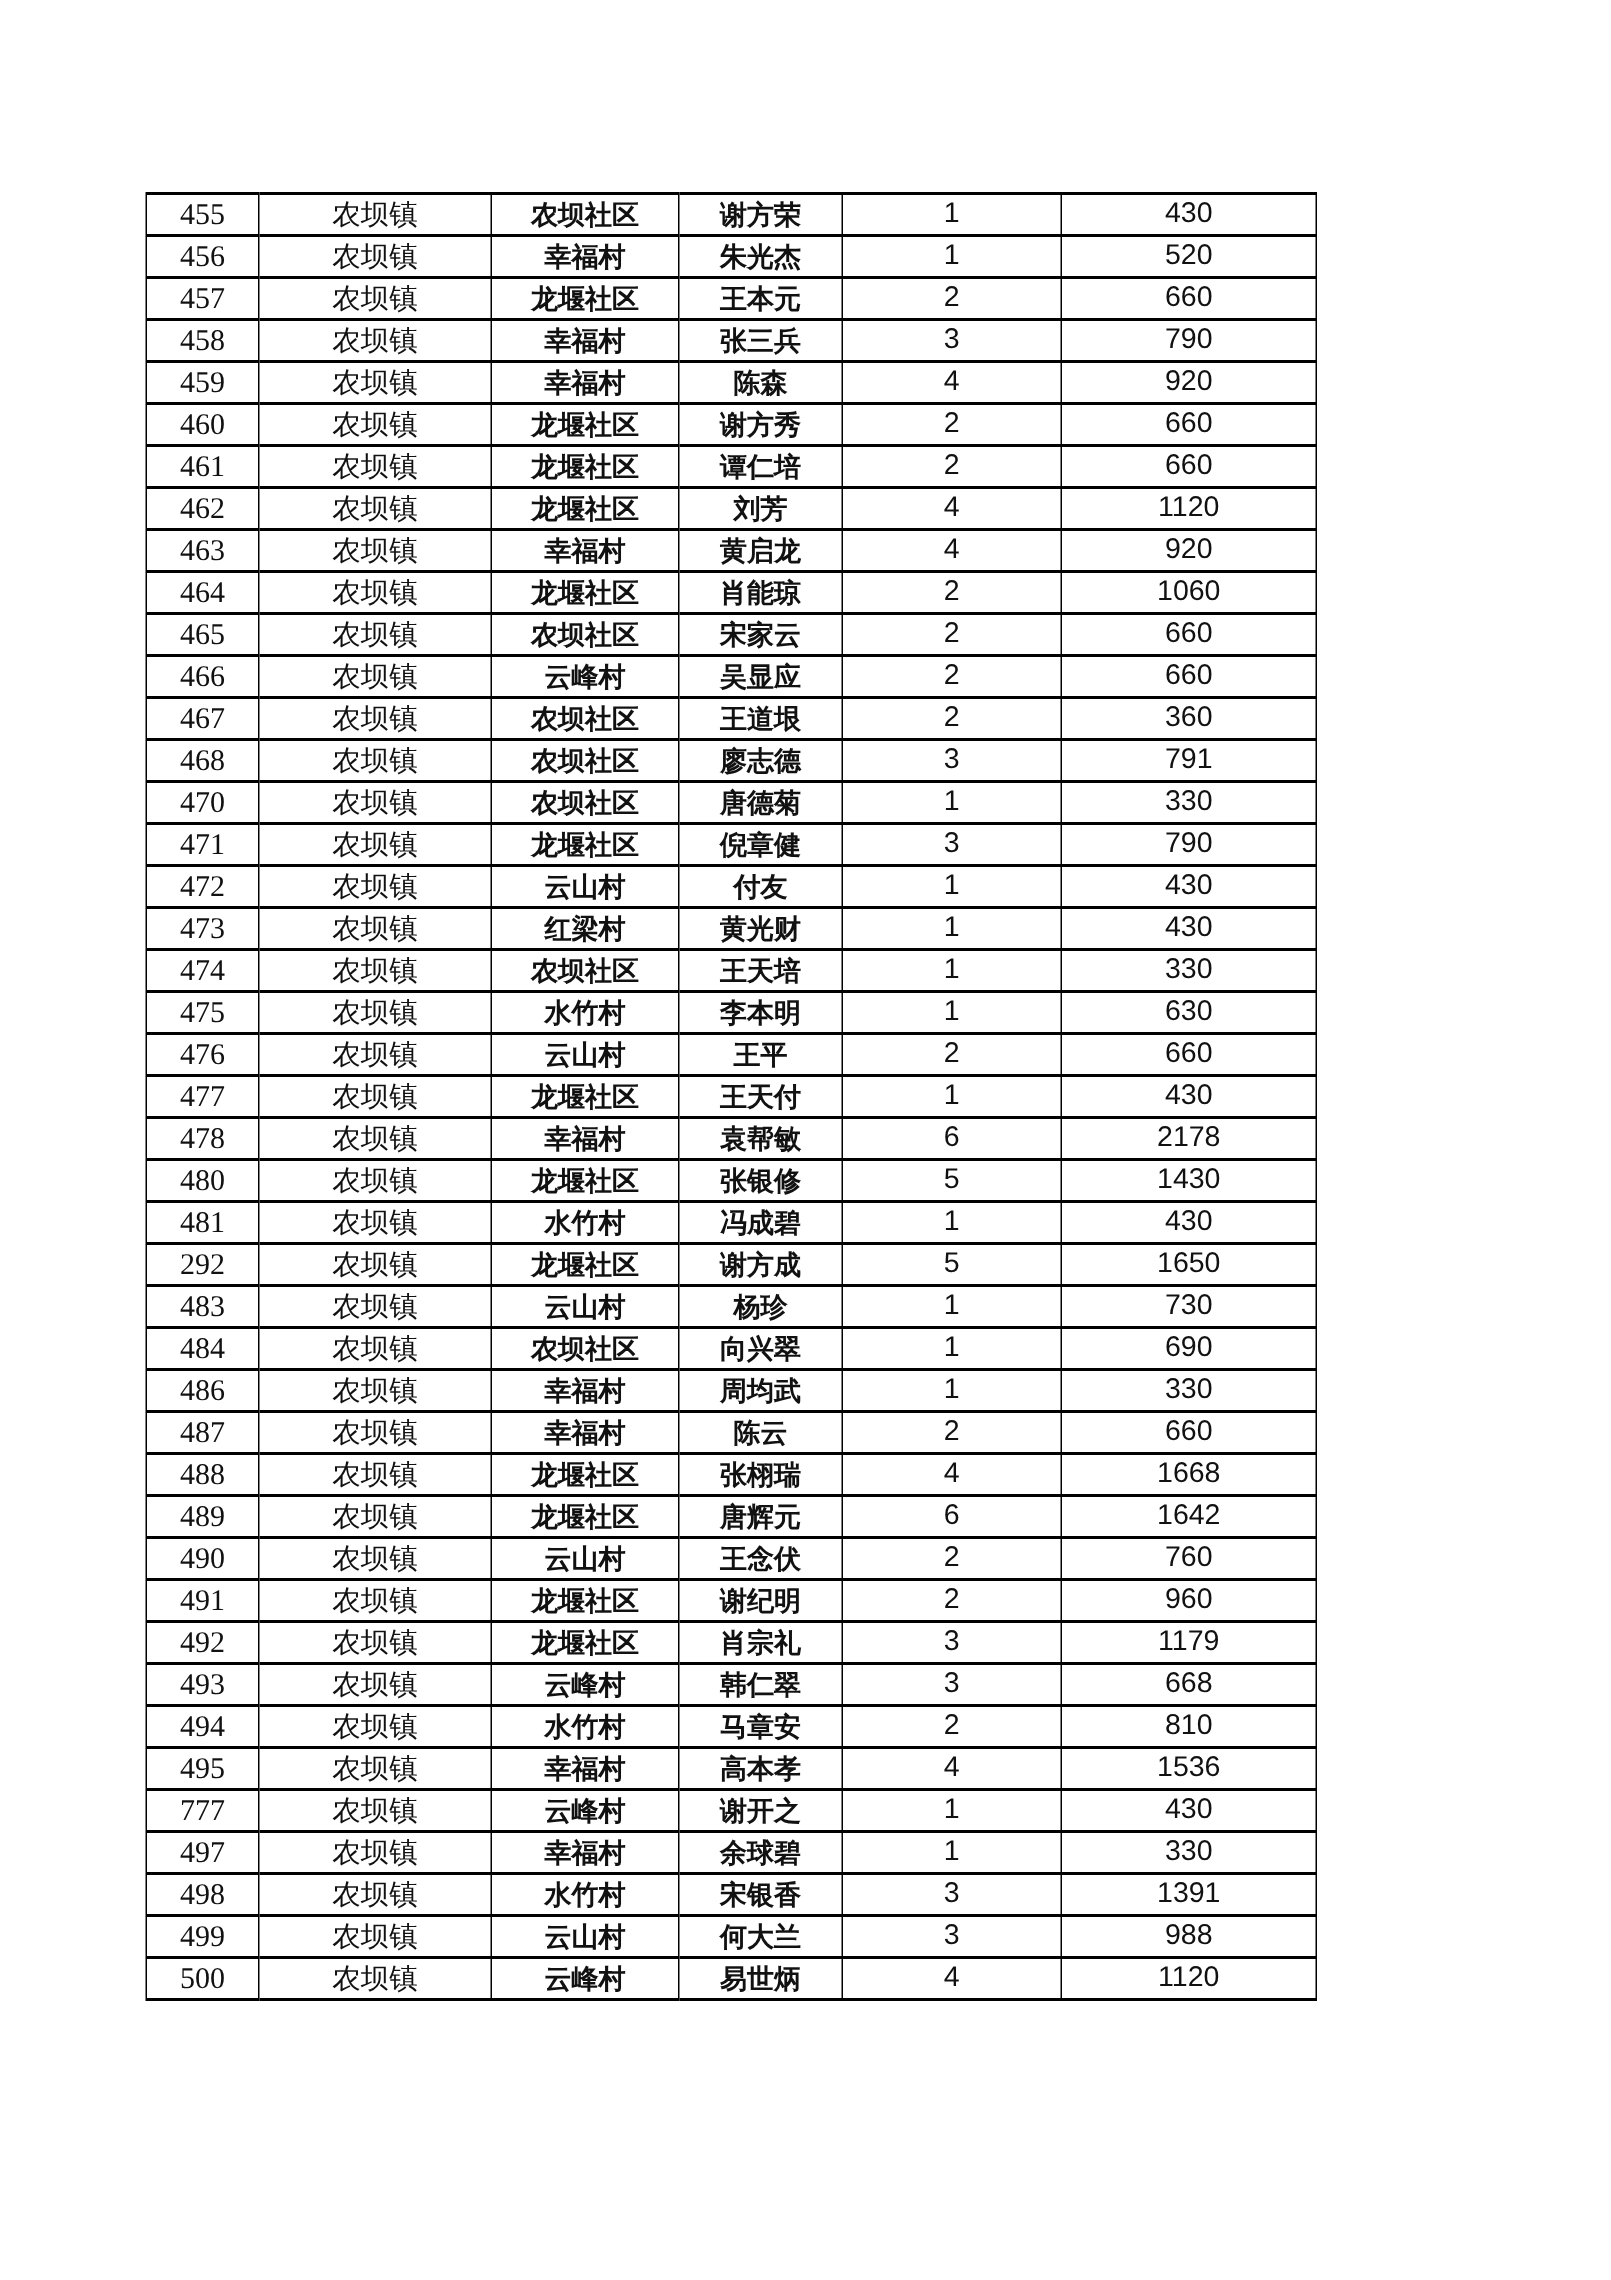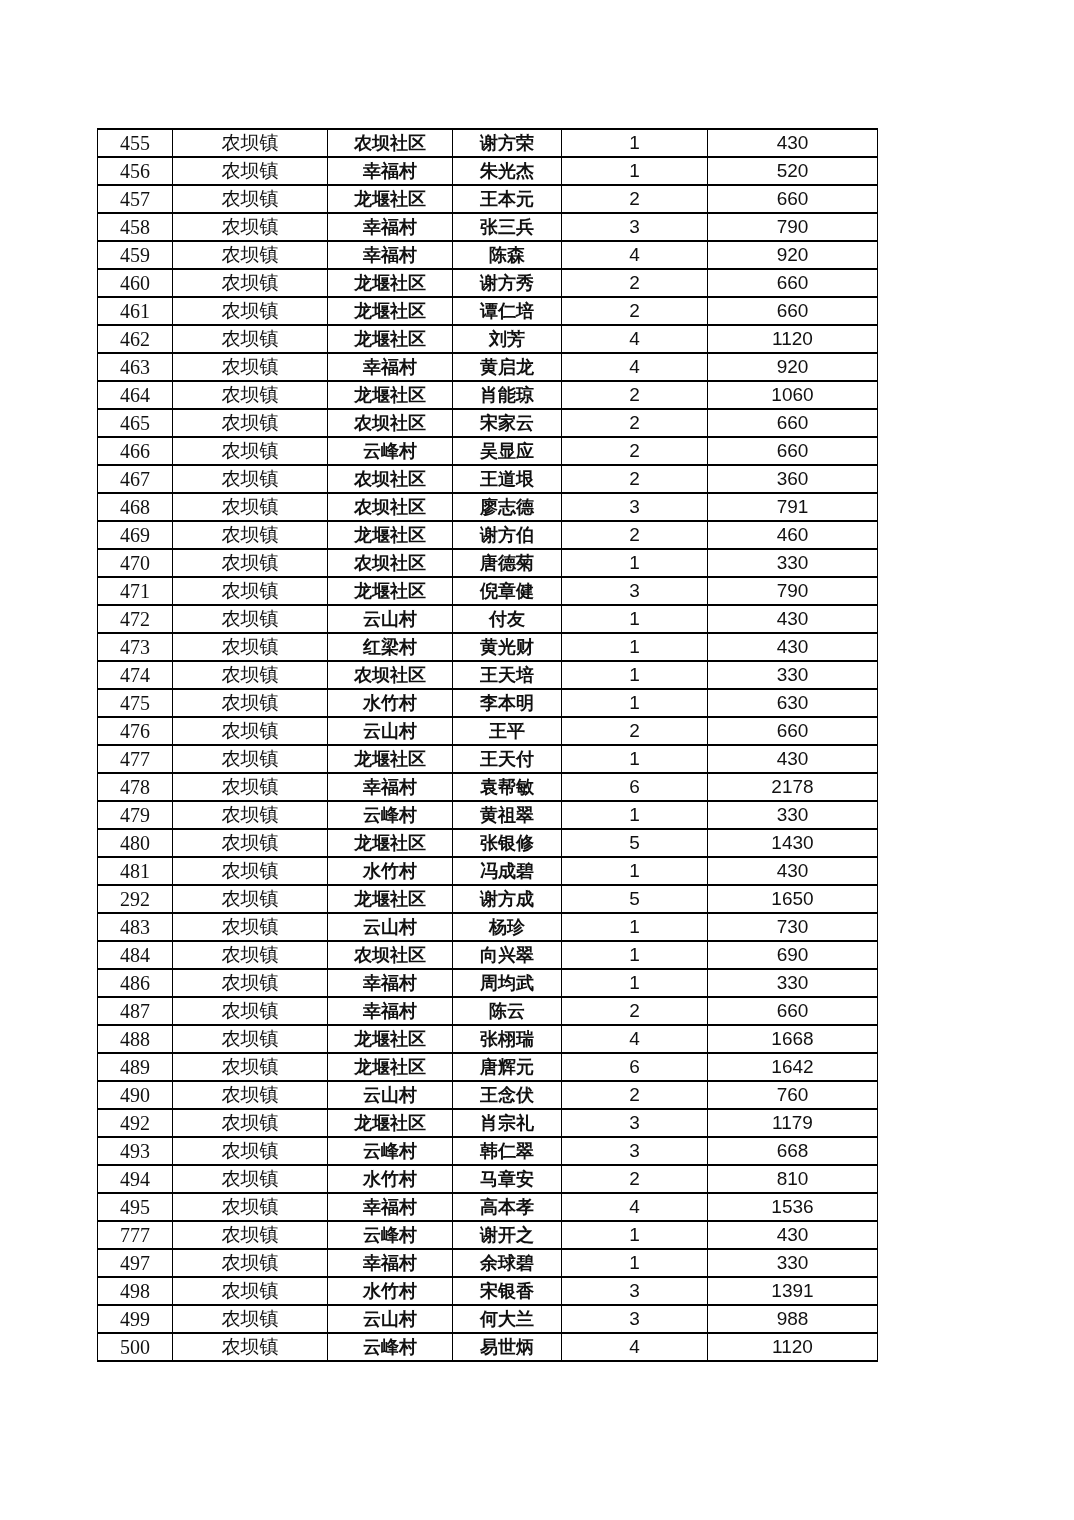--- a/index.html
+++ b/index.html
@@ -182,28 +182,20 @@
   </tr>
           <tr>
     <td class="c-seq">468</td>
     <td class="c-town">农坝镇</td>
     <td class="c-village">农坝社区</td>
     <td class="c-name">廖志德</td>
     <td class="c-count">3</td>
     <td class="c-amount">791</td>
   </tr>
           <tr>
-    <td class="c-seq">469</td>
-    <td class="c-town">农坝镇</td>
-    <td class="c-village">龙堰社区</td>
-    <td class="c-name">谢方伯</td>
-    <td class="c-count">2</td>
-    <td class="c-amount">460</td>
-  </tr>
-          <tr>
     <td class="c-seq">470</td>
     <td class="c-town">农坝镇</td>
     <td class="c-village">农坝社区</td>
     <td class="c-name">唐德菊</td>
     <td class="c-count">1</td>
     <td class="c-amount">330</td>
   </tr>
           <tr>
     <td class="c-seq">471</td>
     <td class="c-town">农坝镇</td>
@@ -262,28 +254,20 @@
   </tr>
           <tr>
     <td class="c-seq">478</td>
     <td class="c-town">农坝镇</td>
     <td class="c-village">幸福村</td>
     <td class="c-name">袁帮敏</td>
     <td class="c-count">6</td>
     <td class="c-amount">2178</td>
   </tr>
           <tr>
-    <td class="c-seq">479</td>
-    <td class="c-town">农坝镇</td>
-    <td class="c-village">云峰村</td>
-    <td class="c-name">黄祖翠</td>
-    <td class="c-count">1</td>
-    <td class="c-amount">330</td>
-  </tr>
-          <tr>
     <td class="c-seq">480</td>
     <td class="c-town">农坝镇</td>
     <td class="c-village">龙堰社区</td>
     <td class="c-name">张银修</td>
     <td class="c-count">5</td>
     <td class="c-amount">1430</td>
   </tr>
           <tr>
     <td class="c-seq">481</td>
     <td class="c-town">农坝镇</td>
@@ -348,20 +332,28 @@
     <td class="c-count">6</td>
     <td class="c-amount">1642</td>
   </tr>
           <tr>
     <td class="c-seq">490</td>
     <td class="c-town">农坝镇</td>
     <td class="c-village">云山村</td>
     <td class="c-name">王念伏</td>
     <td class="c-count">2</td>
     <td class="c-amount">760</td>
+  </tr>
+          <tr>
+    <td class="c-seq">491</td>
+    <td class="c-town">农坝镇</td>
+    <td class="c-village">龙堰社区</td>
+    <td class="c-name">谢纪明</td>
+    <td class="c-count">2</td>
+    <td class="c-amount">960</td>
   </tr>
           <tr>
     <td class="c-seq">492</td>
     <td class="c-town">农坝镇</td>
     <td class="c-village">龙堰社区</td>
     <td class="c-name">肖宗礼</td>
     <td class="c-count">3</td>
     <td class="c-amount">1179</td>
   </tr>
           <tr>

